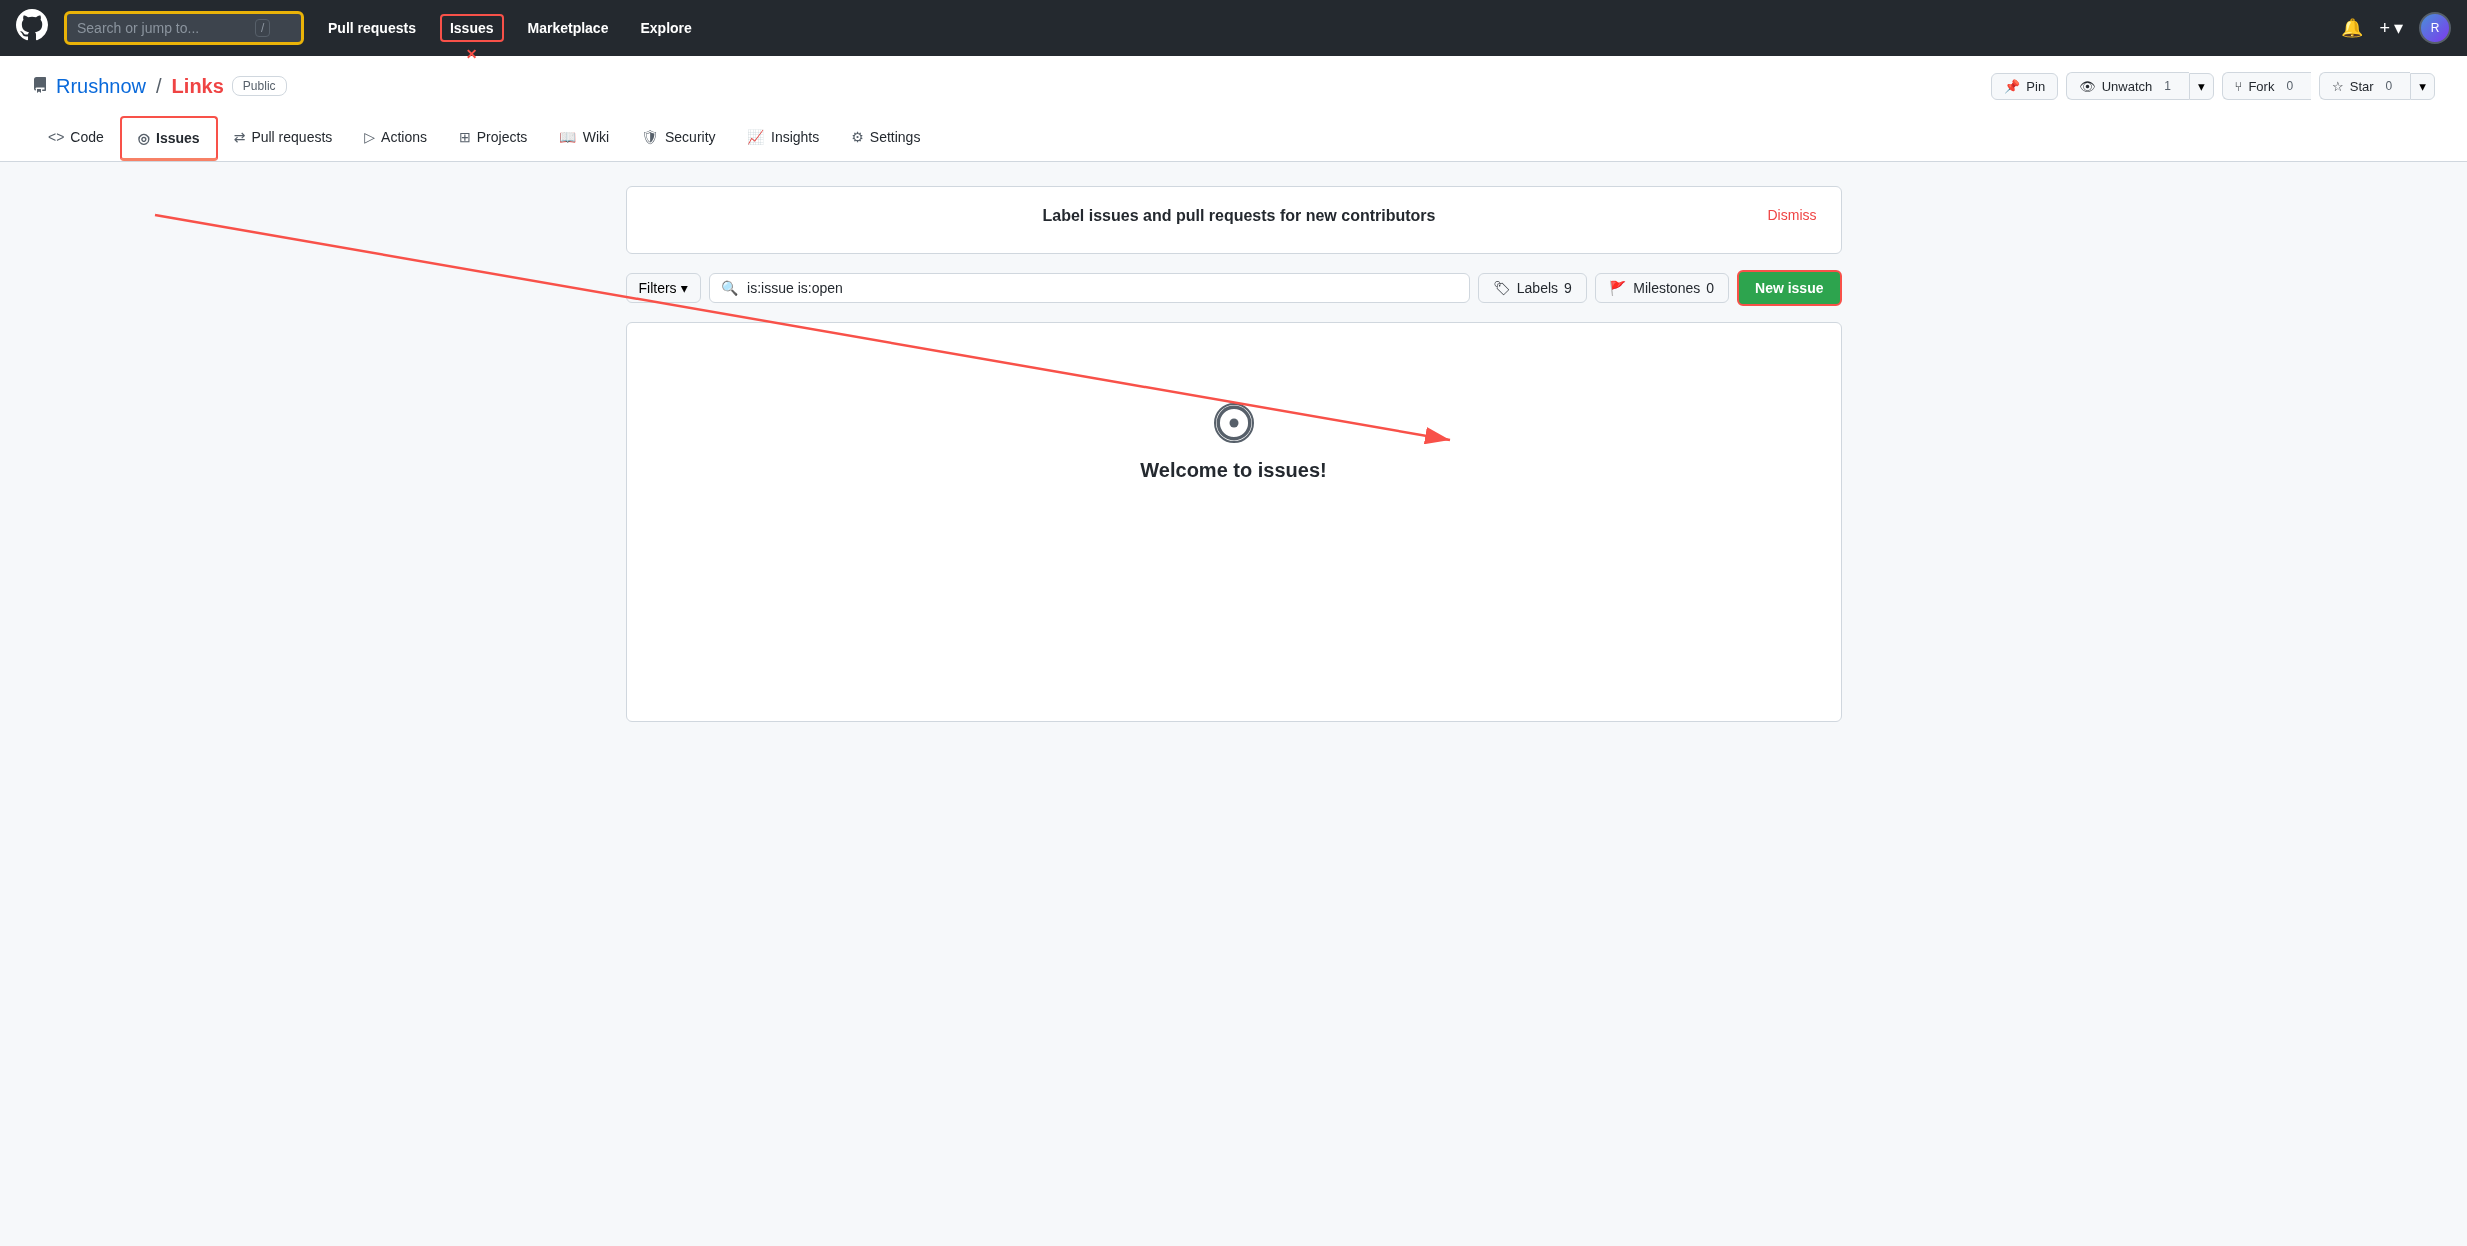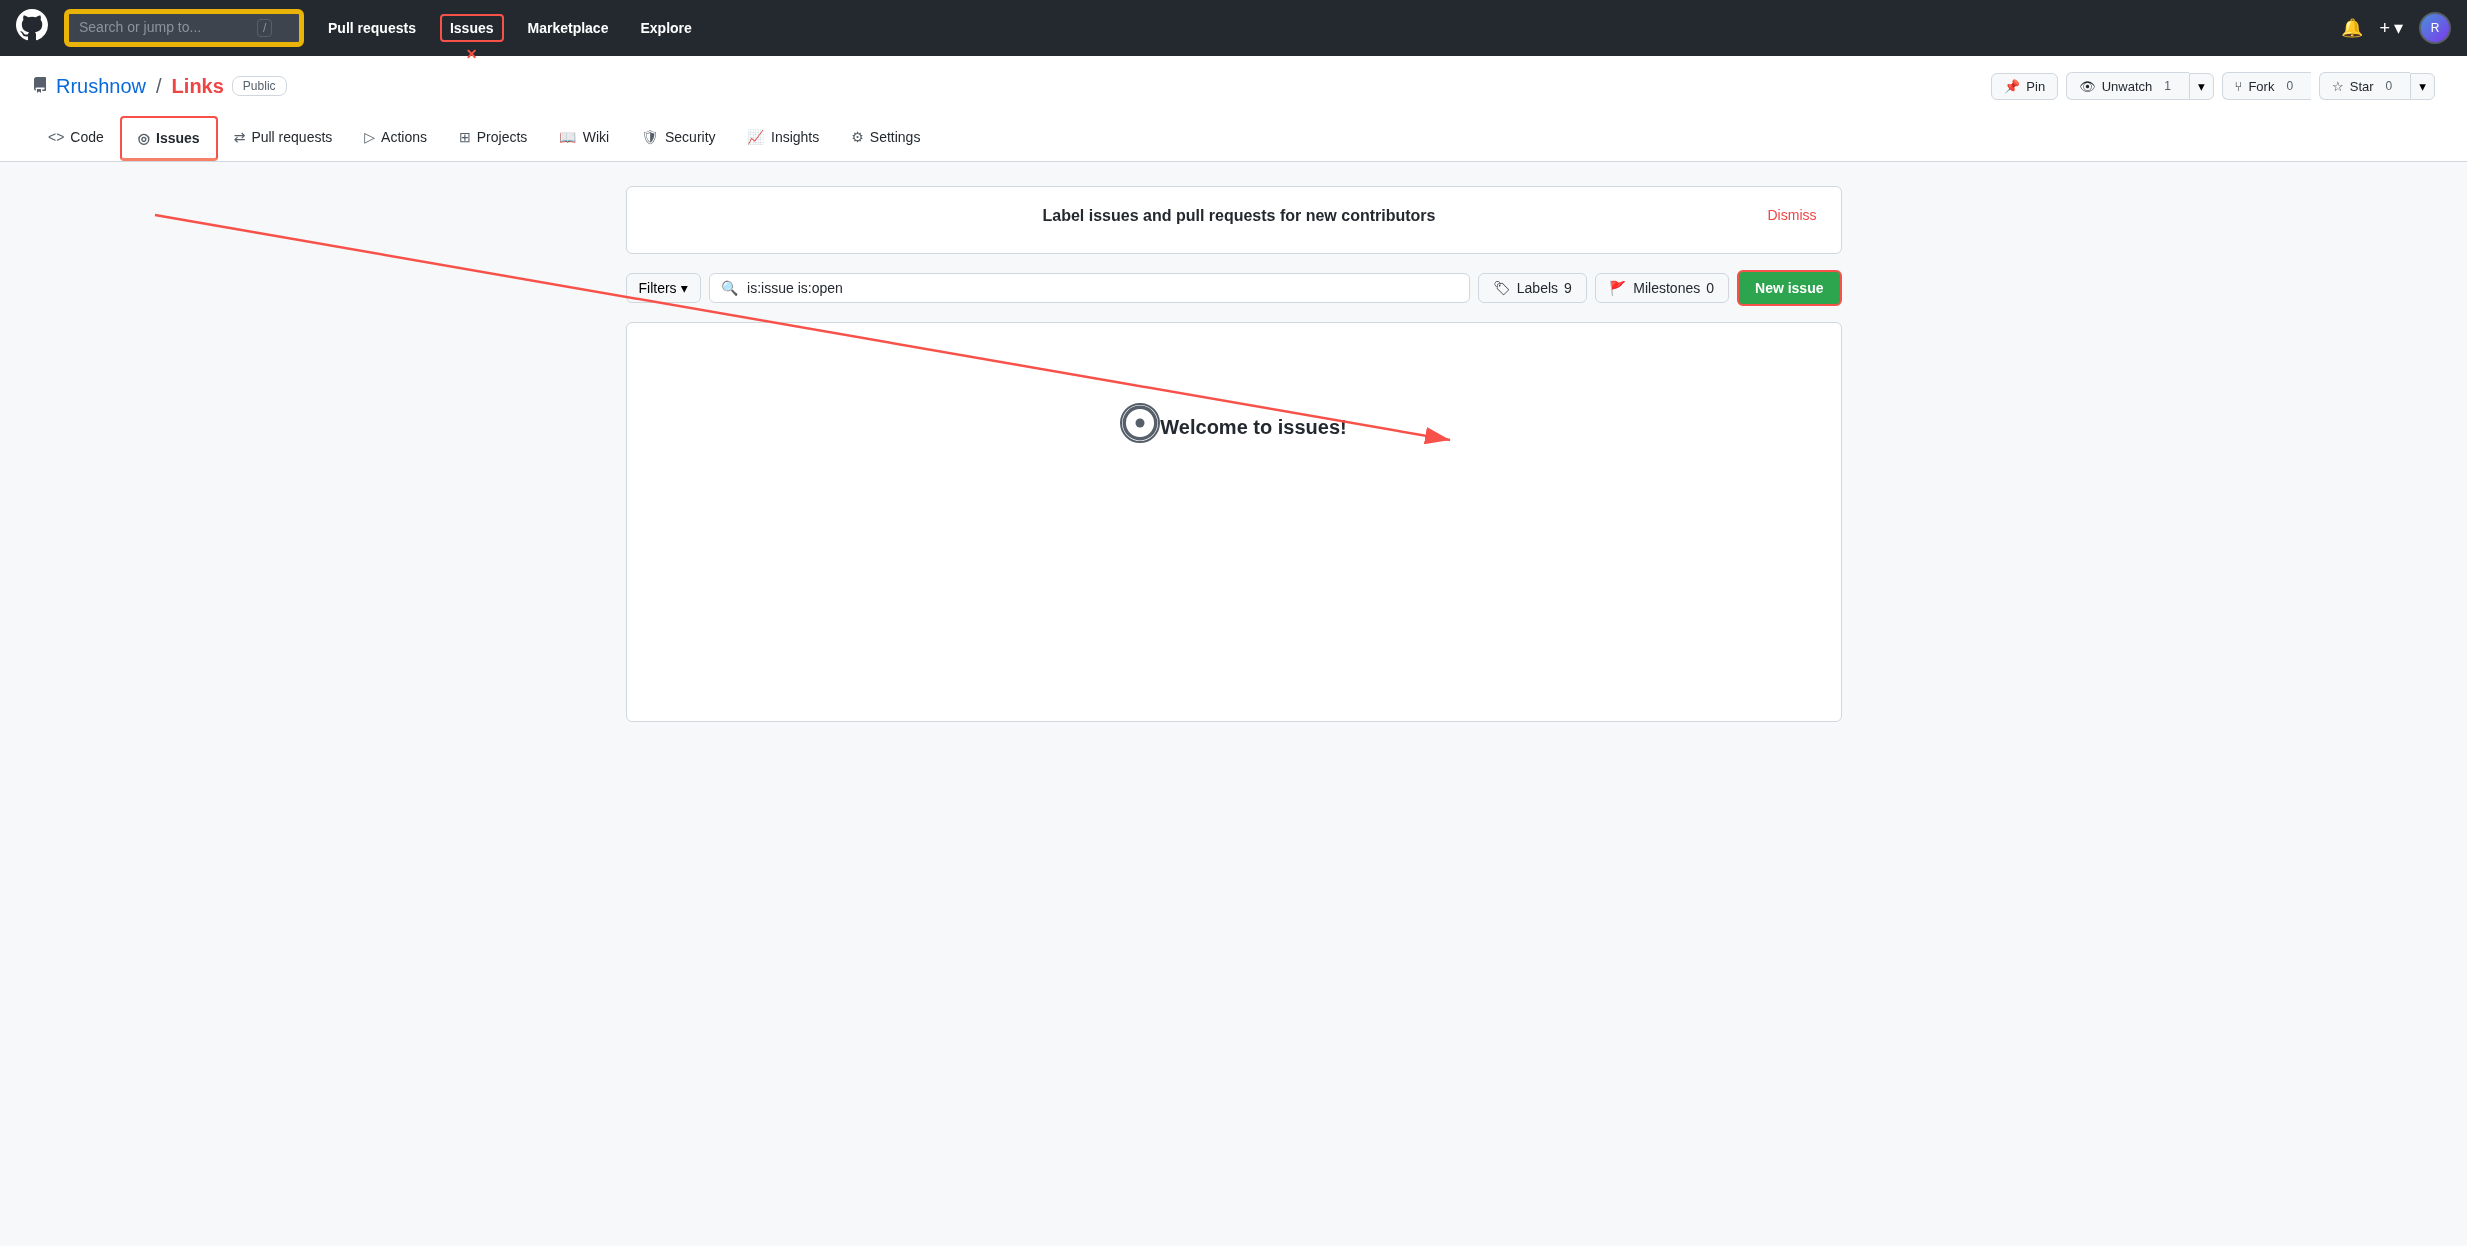--- a/index.html
+++ b/index.html
@@ -11,23 +11,23 @@
       padding: 0 16px;
       height: 56px;
       display: flex;
       align-items: center;
       gap: 16px;
     }
     .top-nav-logo { color: white; font-size: 24px; cursor: pointer; }
     .top-nav-logo svg { fill: white; width: 32px; height: 32px; }
     .search-box {
       display: flex;
-      align-items: flex-start;
+      align-items: center;
       background: #3d444d;
-      border: 5px solid #eab308;
+      border: 3px solid #eab308;
       border-radius: 6px;
       padding: 5px 10px;
       color: #8b949e;
       gap: 8px;
       width: 240px;
     }
     .search-box input {
       background: transparent;
       border: none;
       outline: none;
@@ -256,21 +256,21 @@
 
     
     .issues-area {
       background: white;
       border: 1px solid #d0d7de;
       border-radius: 6px;
       min-height: 400px;
     }
     .empty-state {
       display: flex;
-      flex-direction: row;
+      flex-direction: column;
       align-items: center;
       justify-content: center;
       padding: 80px 40px;
       text-align: center;
     }
     .empty-icon {
       width: 40px; height: 40px;
       border: 2px solid #57606a;
       border-radius: 50%;
       display: flex; align-items: center; justify-content: center;

